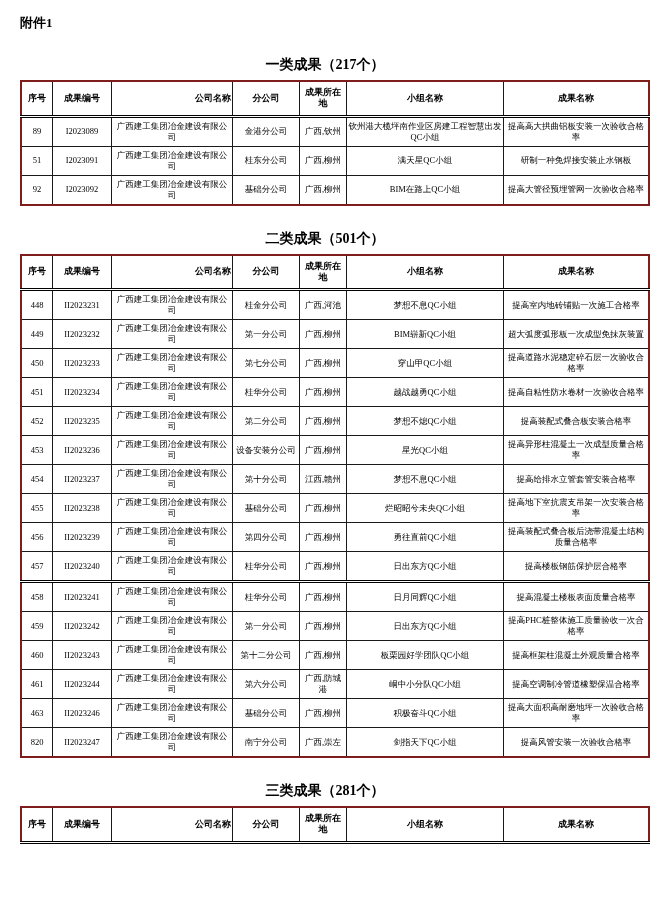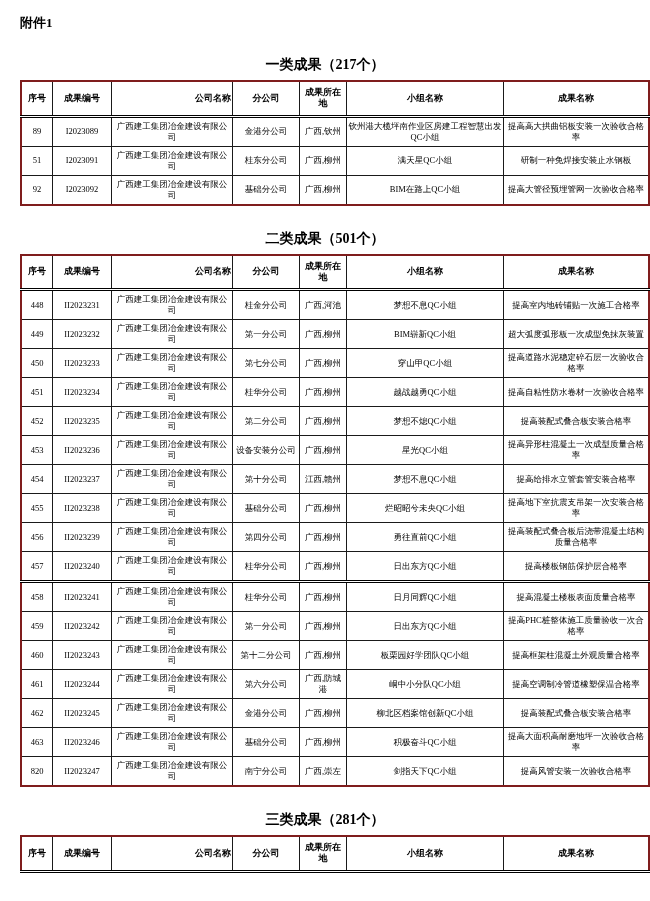--- a/index.html
+++ b/index.html
@@ -233,29 +233,20 @@
           <tr>
             <td>461</td>
             <td>II2023244</td>
             <td>广西建工集团冶金建设有限公司</td>
             <td>第六分公司</td>
             <td>广西,防城港</td>
             <td>峒中小分队QC小组</td>
             <td>提高空调制冷管道橡塑保温合格率</td>
           </tr>
           <tr>
-            <td>462</td>
-            <td>II2023245</td>
-            <td>广西建工集团冶金建设有限公司</td>
-            <td>金港分公司</td>
-            <td>广西,柳州</td>
-            <td>柳北区档案馆创新QC小组</td>
-            <td>提高装配式叠合板安装合格率</td>
-          </tr>
-          <tr>
             <td>463</td>
             <td>II2023246</td>
             <td>广西建工集团冶金建设有限公司</td>
             <td>基础分公司</td>
             <td>广西,柳州</td>
             <td>积极奋斗QC小组</td>
             <td>提高大面积高耐磨地坪一次验收合格率</td>
           </tr>
           <tr>
             <td>820</td>

